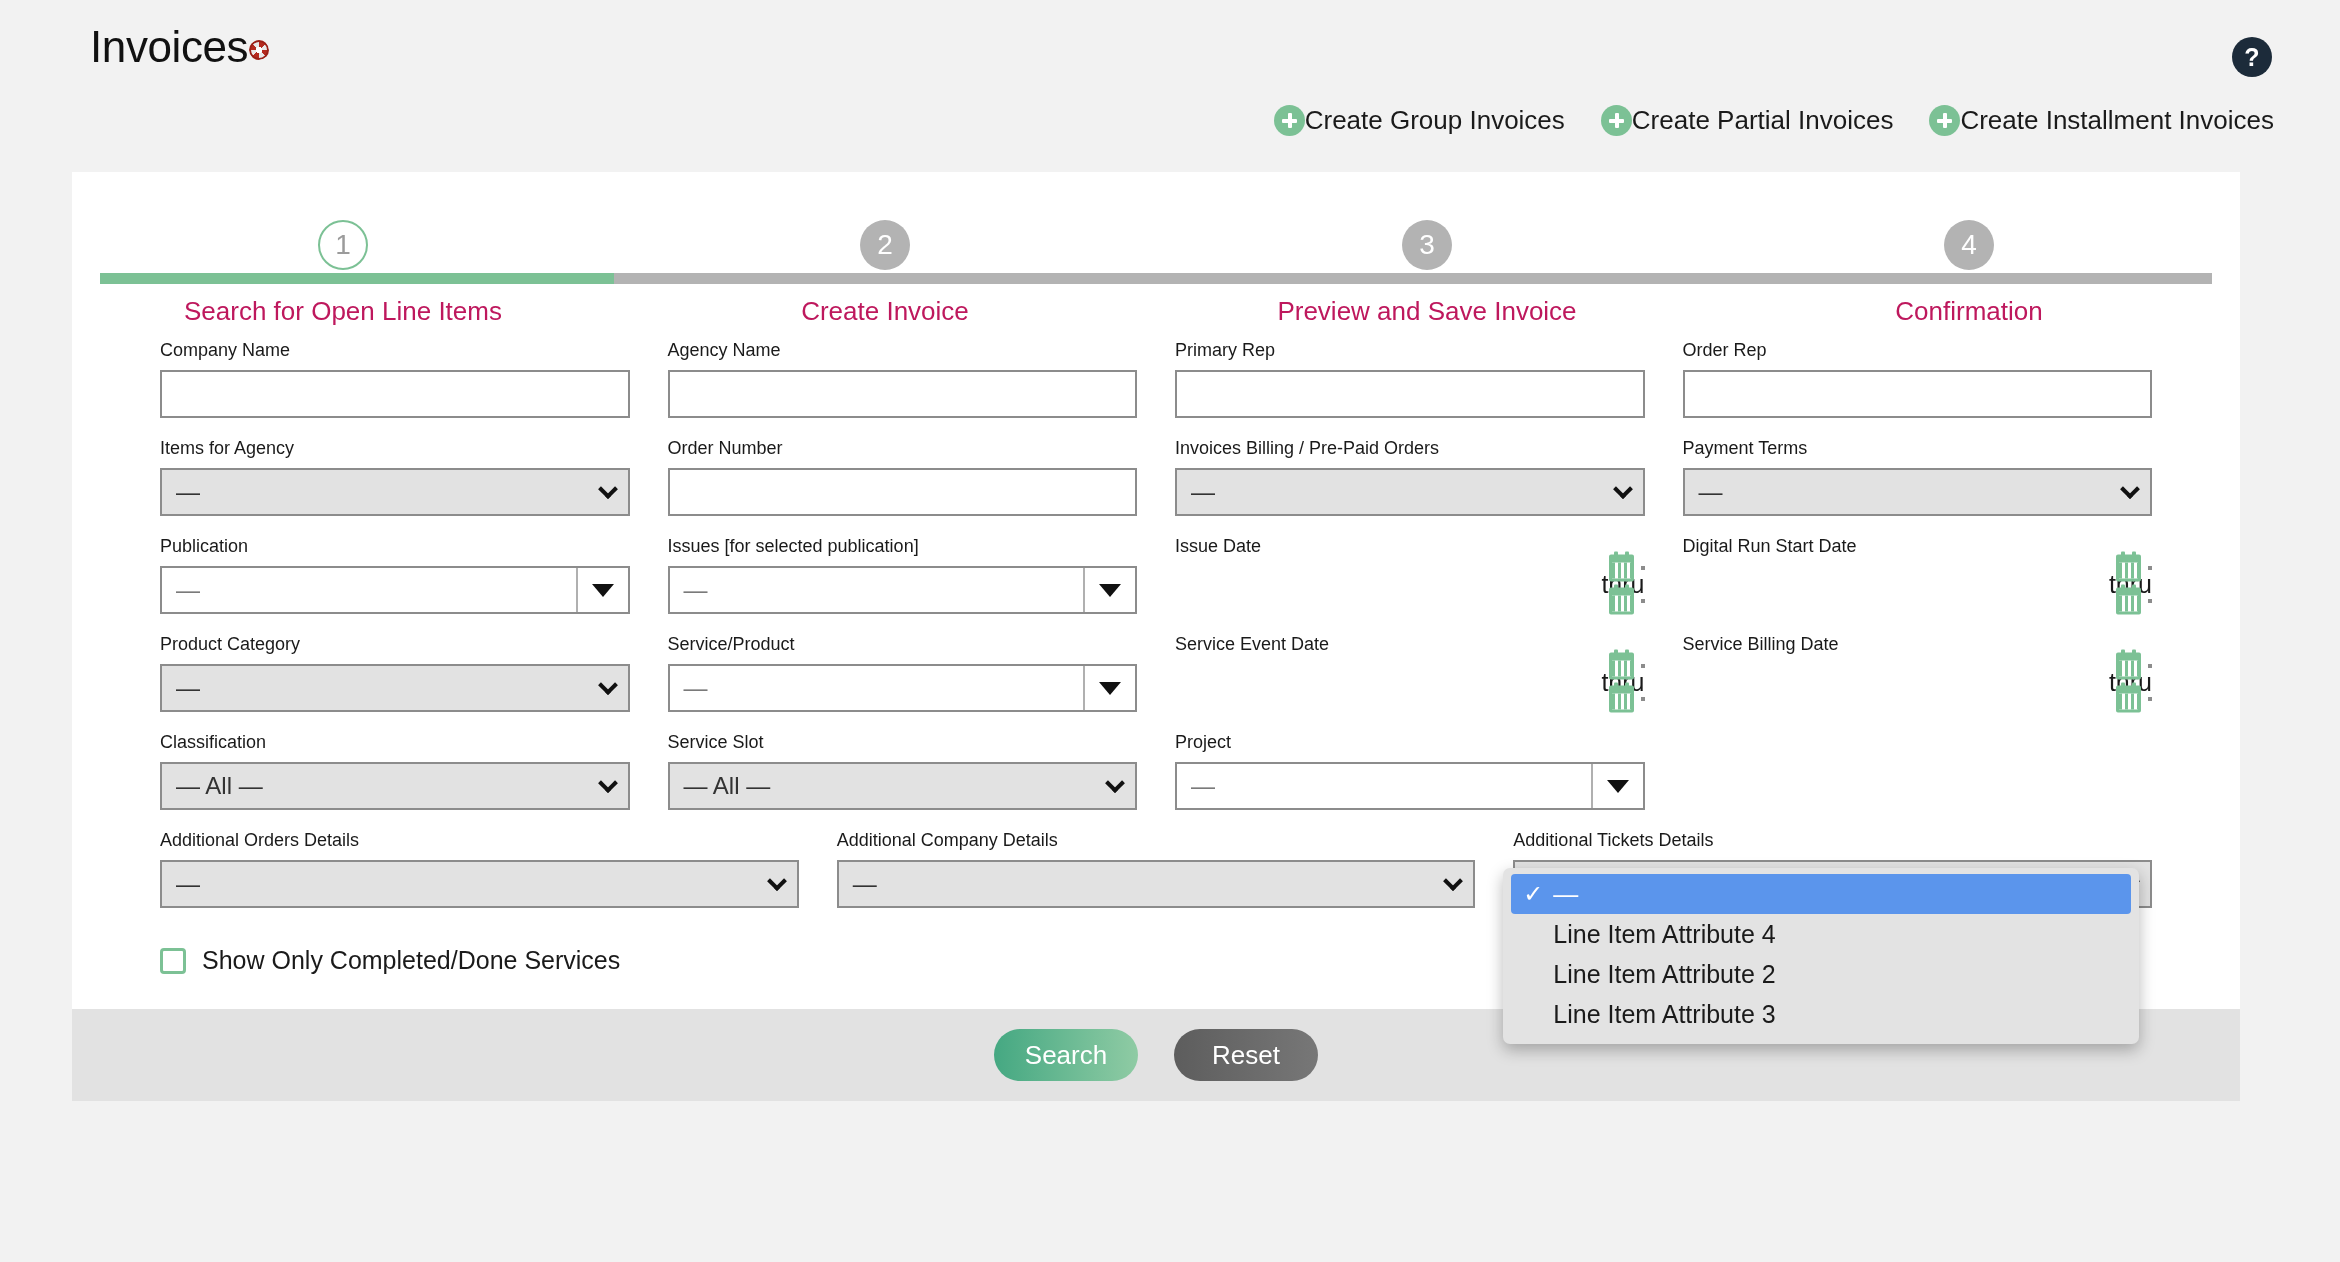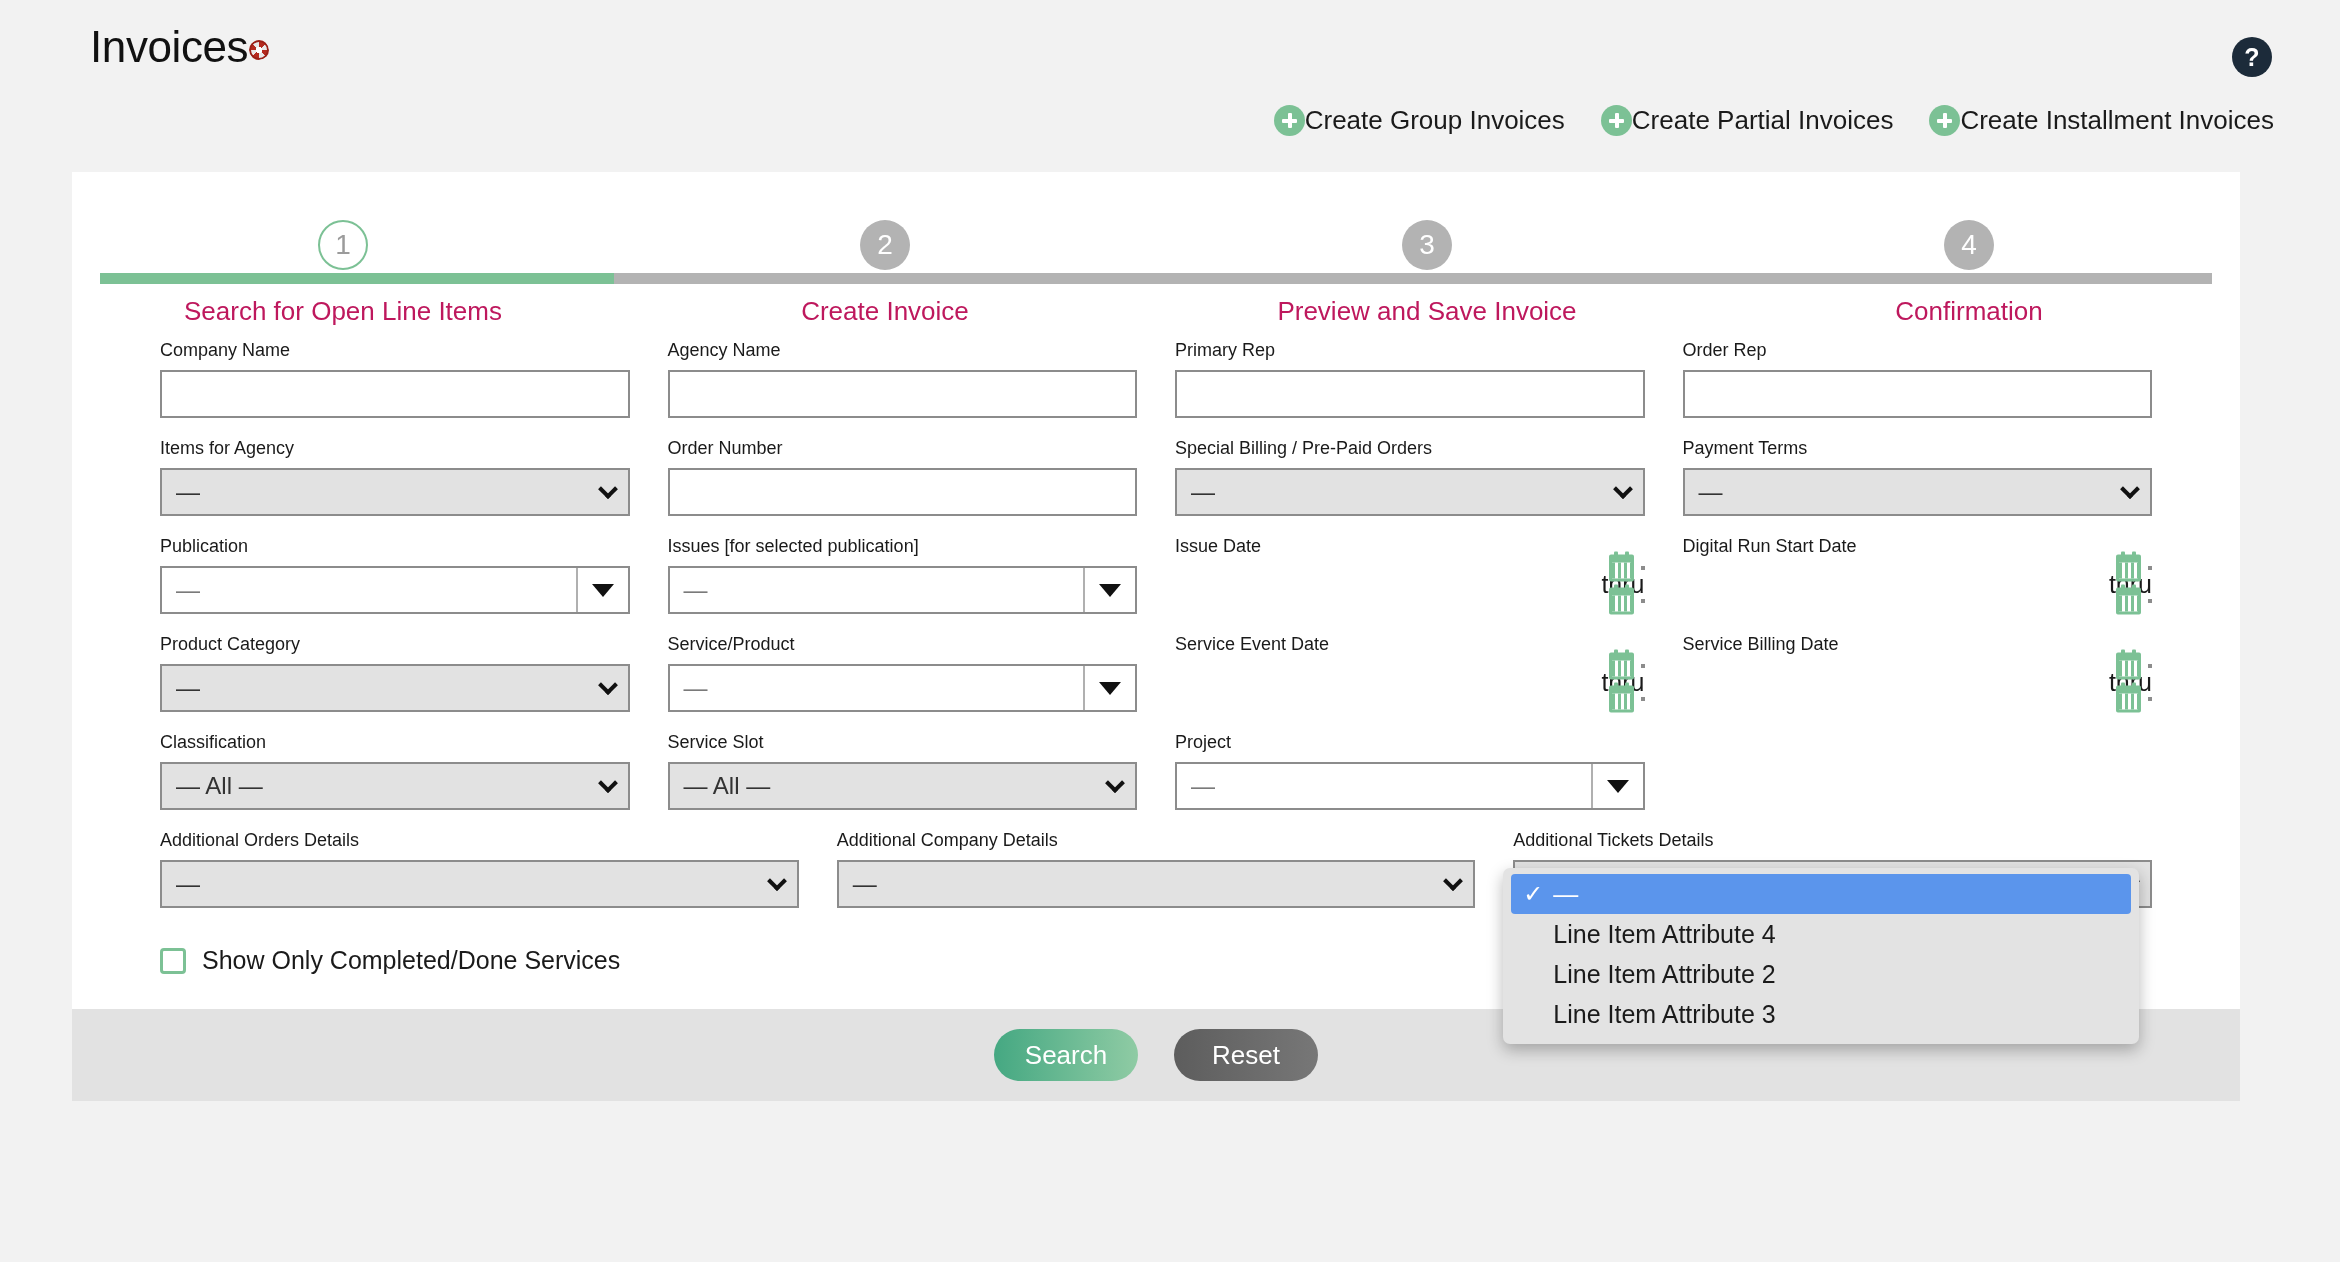--- a/index.html
+++ b/index.html
@@ -428,21 +428,21 @@
         <div class="sel">
           <span>—</span>
           <span class="chev"></span>
         </div>
       </div>
       <div class="field">
         <div class="field-label">Order Number</div>
         <input class="text-input" type="text" value="" placeholder="" style="">
       </div>
       <div class="field">
-        <div class="field-label">Special Billing / Pre-Paid Orders</div>
+        <div class="field-label">Invoices Billing / Pre-Paid Orders</div>
         <div class="sel">
           <span>—</span>
           <span class="chev"></span>
         </div>
       </div>
       <div class="field">
         <div class="field-label">Payment Terms</div>
         <div class="sel">
           <span>—</span>
           <span class="chev"></span>

